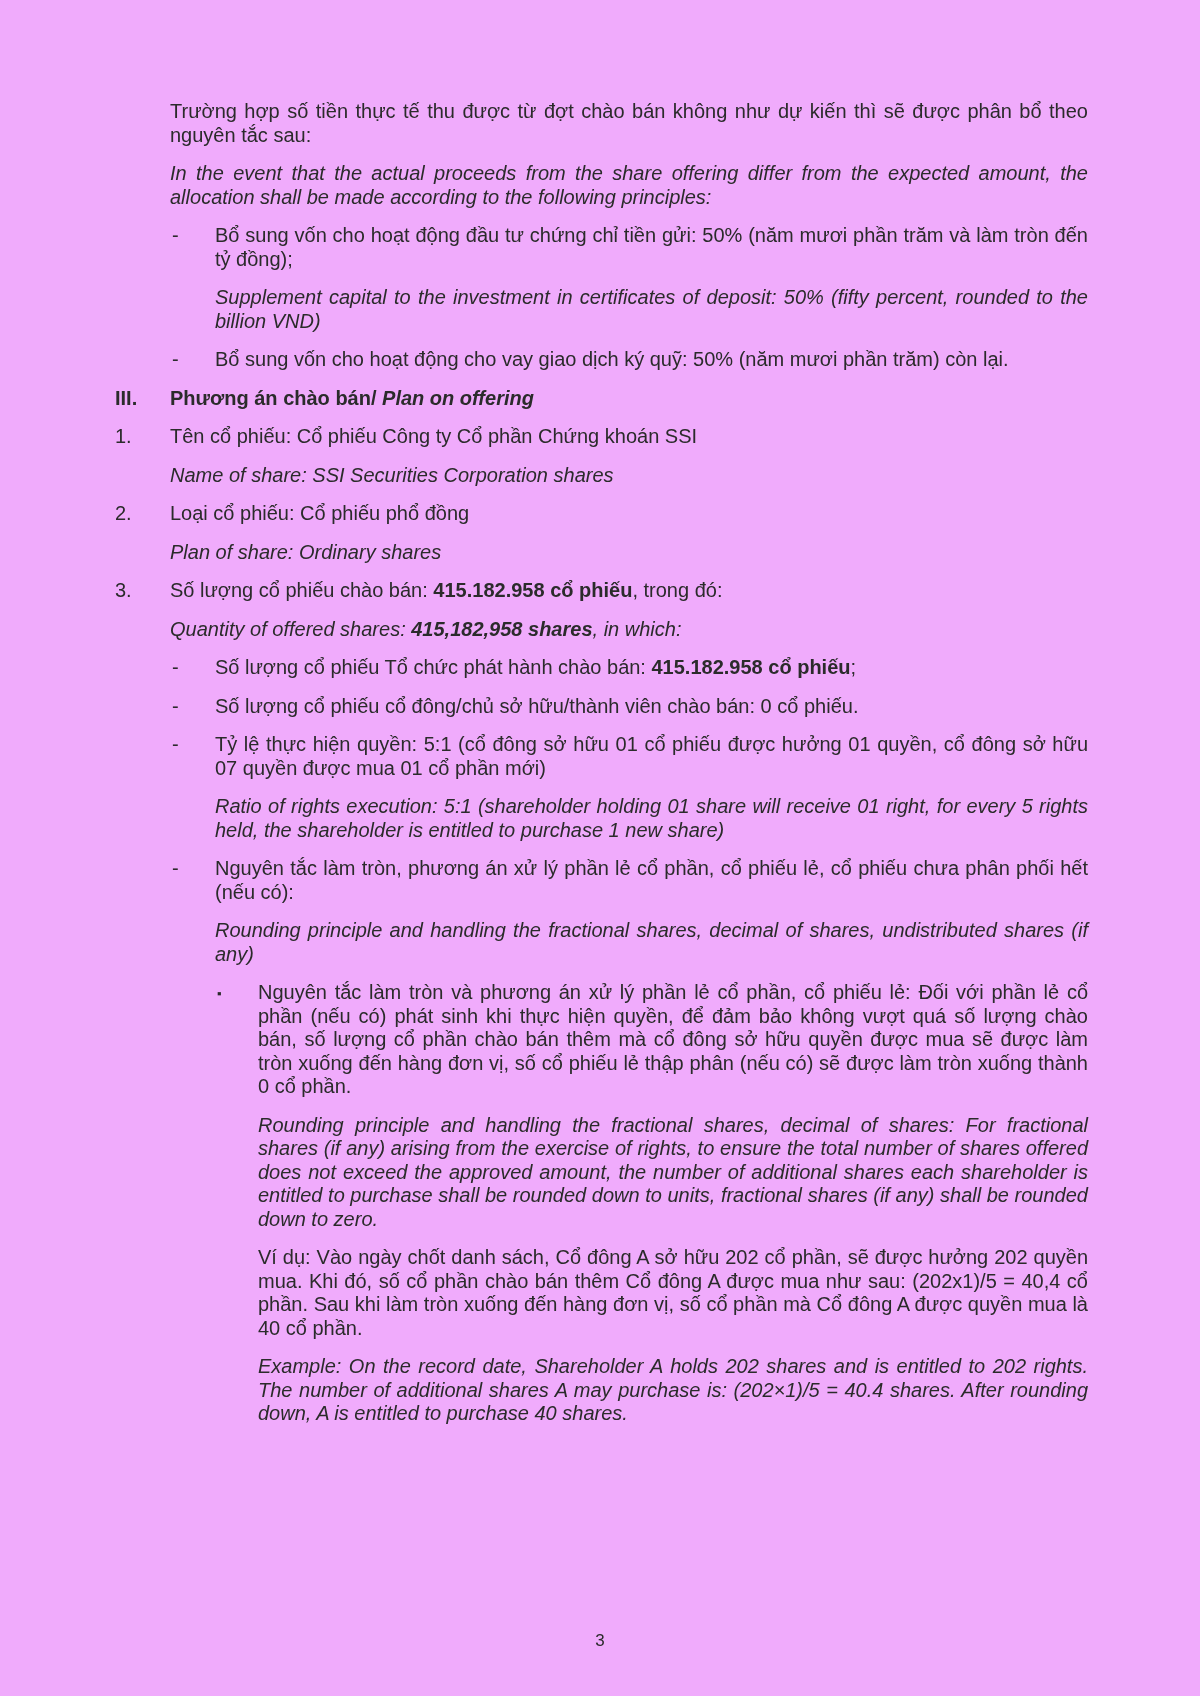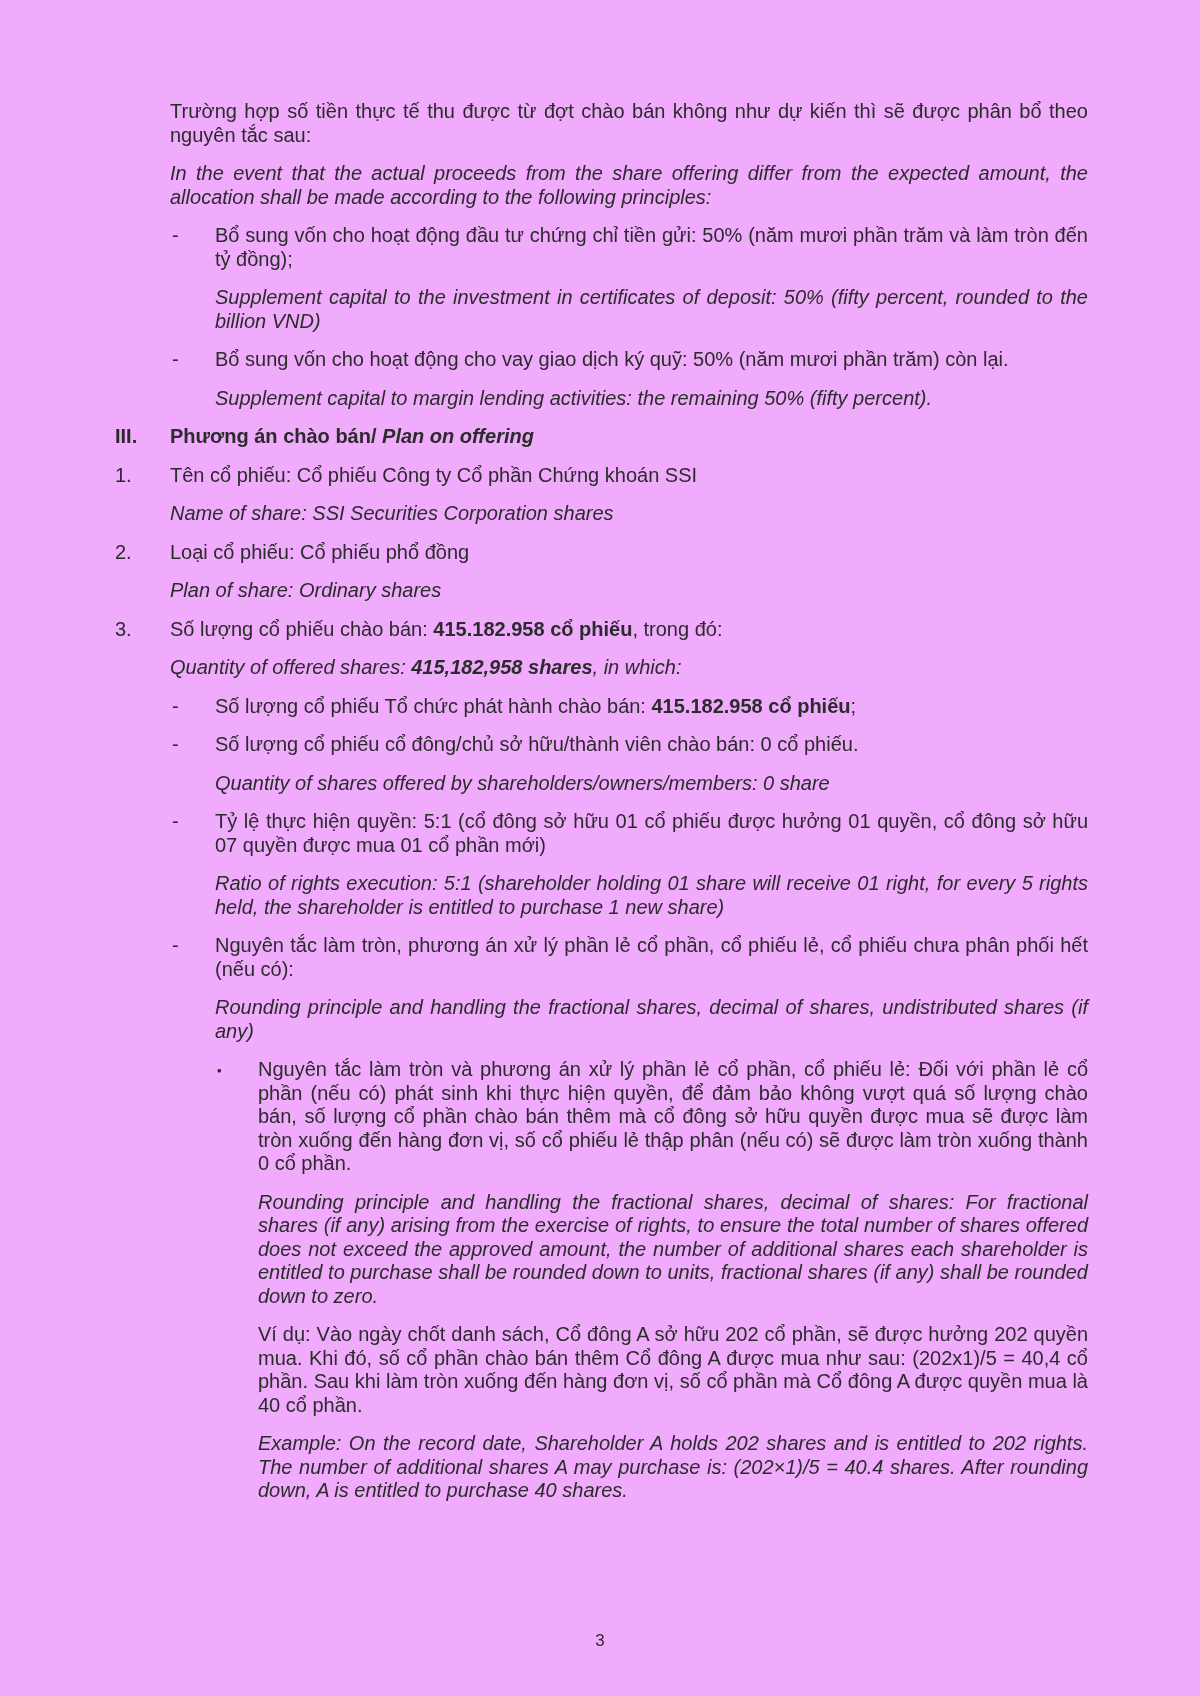--- a/index.html
+++ b/index.html
@@ -66,21 +66,20 @@
     <div class="b1">
       <span class="marker">-</span>
       <span class="body vi">Bổ sung vốn cho hoạt động đầu tư chứng chỉ tiền gửi: 50% (năm mươi phần trăm và làm tròn đến tỷ đồng);</span>
     </div>
     <p class="en ind1">Supplement capital to the investment in certificates of deposit: 50% (fifty percent, rounded to the billion VND)</p>
 
     <div class="b1">
       <span class="marker">-</span>
       <span class="body vi">Bổ sung vốn cho hoạt động cho vay giao dịch ký quỹ: 50% (năm mươi phần trăm) còn lại.</span>
     </div>
-    <p class="en ind1">Supplement capital to margin lending activities: the remaining 50% (fifty percent).</p>
 
     <div class="row heading">
       <span class="num">III.</span>
       <span class="body"><span class="title-vi">Phương án chào bán/</span> <span class="title-en">Plan on offering</span></span>
     </div>
 
     <div class="row">
       <span class="num">1.</span>
       <span class="body vi">Tên cổ phiếu: Cổ phiếu Công ty Cổ phần Chứng khoán SSI</span>
     </div>
@@ -100,21 +99,20 @@
 
     <div class="b1">
       <span class="marker">-</span>
       <span class="body vi"><span>Số lượng cổ phiếu Tổ chức phát hành chào bán: </span><b>415.182.958 cổ phiếu</b><span>;</span></span>
     </div>
 
     <div class="b1">
       <span class="marker">-</span>
       <span class="body vi">Số lượng cổ phiếu cổ đông/chủ sở hữu/thành viên chào bán: 0 cổ phiếu.</span>
     </div>
-    <p class="en ind1">Quantity of shares offered by shareholders/owners/members: 0 share</p>
 
     <div class="b1">
       <span class="marker">-</span>
       <span class="body vi">Tỷ lệ thực hiện quyền: 5:1 (cổ đông sở hữu 01 cổ phiếu được hưởng 01 quyền, cổ đông sở hữu 07 quyền được mua 01 cổ phần mới)</span>
     </div>
     <p class="en ind1">Ratio of rights execution: 5:1 (shareholder holding 01 share will receive 01 right, for every 5 rights held, the shareholder is entitled to purchase 1 new share)</p>
 
     <div class="b1">
       <span class="marker">-</span>
       <span class="body vi">Nguyên tắc làm tròn, phương án xử lý phần lẻ cổ phần, cổ phiếu lẻ, cổ phiếu chưa phân phối hết (nếu có):</span>

